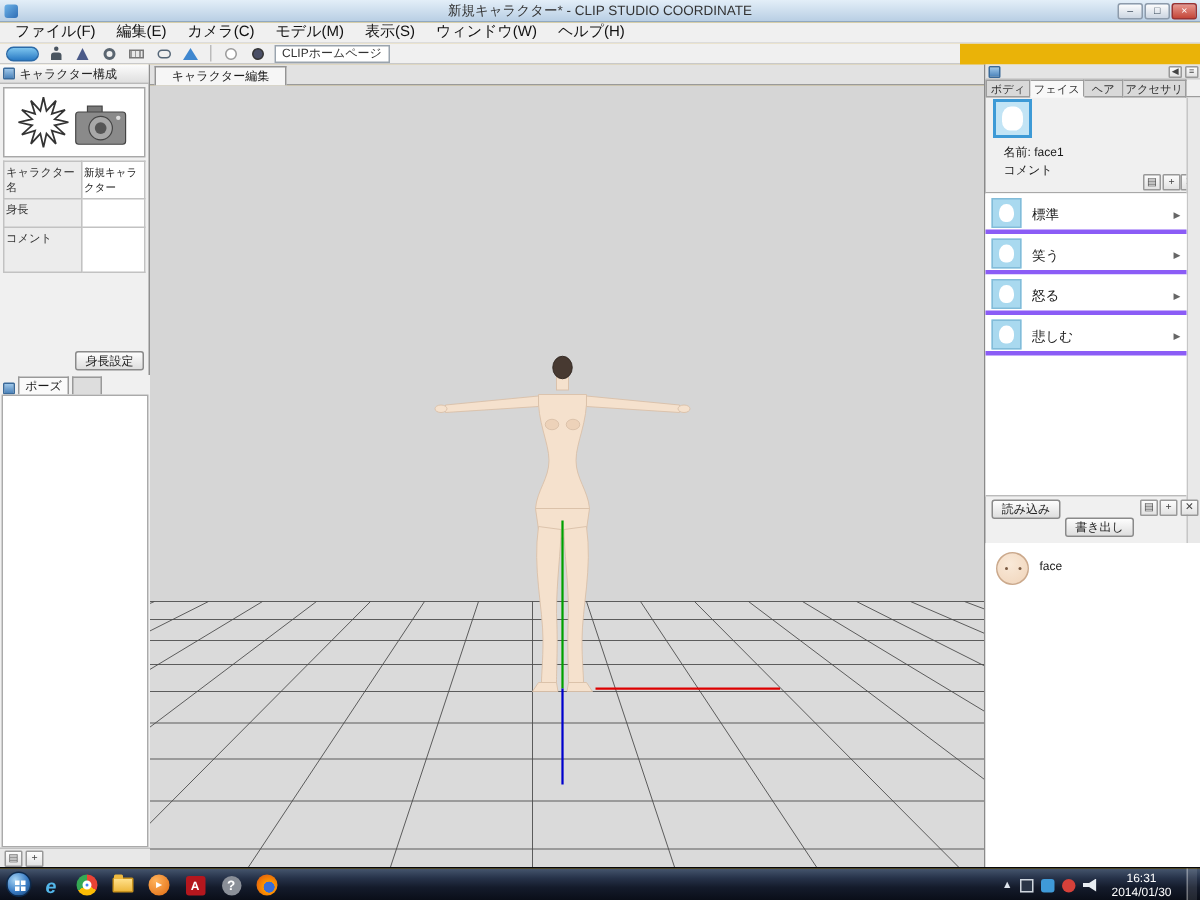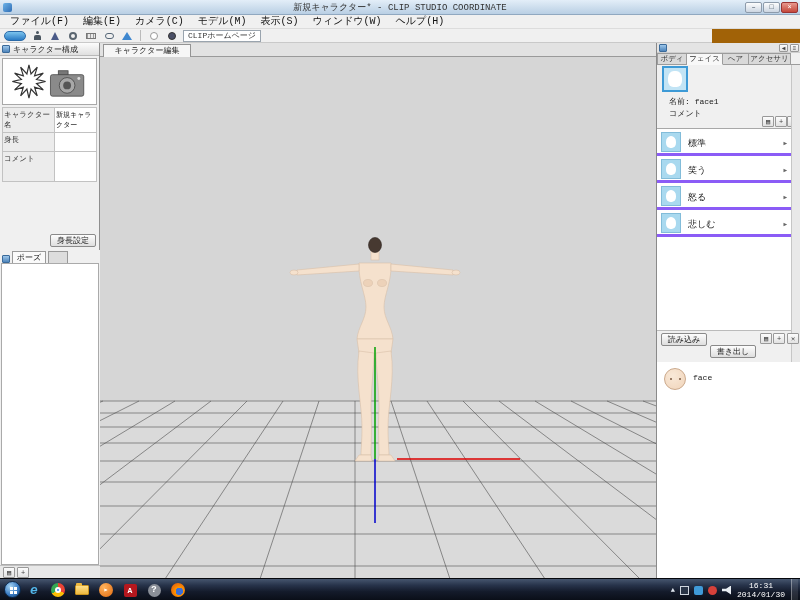--- a/index.html
+++ b/index.html
@@ -1,36 +1,36 @@
 <!DOCTYPE html>
 <html><head>
 <meta charset="utf-8">
 <style>
 *{margin:0;padding:0;box-sizing:border-box}
 html,body{background:#222}
-.screen{position:relative;width:800px;height:600px;overflow:hidden;background:#a16207;
- font-family:Liberation Mono, monospace;font-size:9px;color:#1a1a1a}
+.screen{position:relative;width:800px;height:600px;overflow:hidden;background:#eab308;
+ font-family:Liberation Sans, sans-serif;font-size:9px;color:#1a1a1a}
 
 
 .titlebar{position:absolute;left:0;top:0;width:800px;height:15px;
  background:linear-gradient(#e3eef8,#b9cfe4);border-bottom:1px solid #90a8c0;display:flex;align-items:center}
 .app-icon{width:9px;height:9px;margin:0 3px;background:linear-gradient(135deg,#6db3e8,#2f6db5);border-radius:2px}
 .title{position:absolute;left:0;right:0;text-align:center;font-size:9px;color:#333}
 .winbtns{position:absolute;right:2px;top:2px;display:flex;gap:1px}
 .winbtn{width:17px;height:11px;border:1px solid #8d9bab;border-radius:2px;cursor:default;
  background:linear-gradient(#fdfdfd,#ccd6e2);font-size:7px;line-height:9px;text-align:center;color:#345}
 .winbtn.close{background:linear-gradient(#e8988f,#c4473a);color:#fff;border-color:#933}
 
 
 .menubar{position:absolute;left:0;top:15px;width:800px;height:14px;background:#f0f0f0;
  border-bottom:1px solid #dcdcdc;display:flex;align-items:center;padding-left:3px}
 .menu-item{padding:0 7px;font-size:10px;line-height:13px;color:#111}
 
 
-.toolbar{position:absolute;left:0;top:29px;width:712px;height:14px;background:#f0f0f0;
+.toolbar{position:absolute;left:0;top:29px;width:640px;height:14px;background:#f0f0f0;
  border-bottom:1px solid #c9c9c9;display:flex;align-items:center;gap:4px;padding-left:4px}
 .logo-pill{width:22px;height:10px;border-radius:5px;background:linear-gradient(#7cc4ee,#2b7bc4);border:1px solid #2a6aa8}
 .tbtn{width:14px;height:12px;display:flex;align-items:center;justify-content:center}
 .tb-sep{width:1px;height:11px;background:#bbb;margin:0 2px}
 .homepage{height:12px;border:1px solid #9aa4ae;background:#fff;font-size:8px;line-height:10px;padding:0 4px;color:#333}
 .sh-person{position:relative;width:8px;height:10px}
 .sh-person::before{content:"";position:absolute;left:2.5px;top:0;width:3.5px;height:3.5px;border-radius:50%;background:#4a5560}
 .sh-person::after{content:"";position:absolute;left:1px;top:4px;width:6.5px;height:5.5px;border-radius:2px 2px 0 0;background:#4a5560}
 .sh-flask{width:0;height:0;border-left:4px solid transparent;border-right:4px solid transparent;border-bottom:8px solid #4a5a88}
 .sh-gear{width:8px;height:8px;border-radius:50%;border:2px solid #5a6570}

